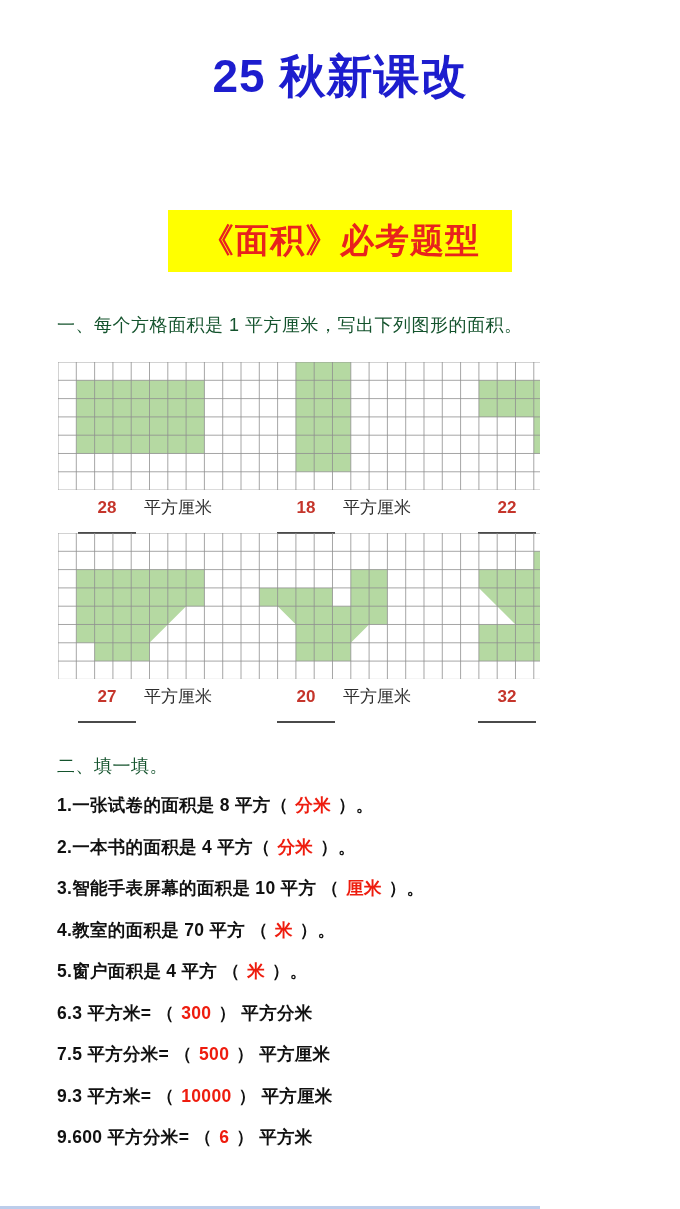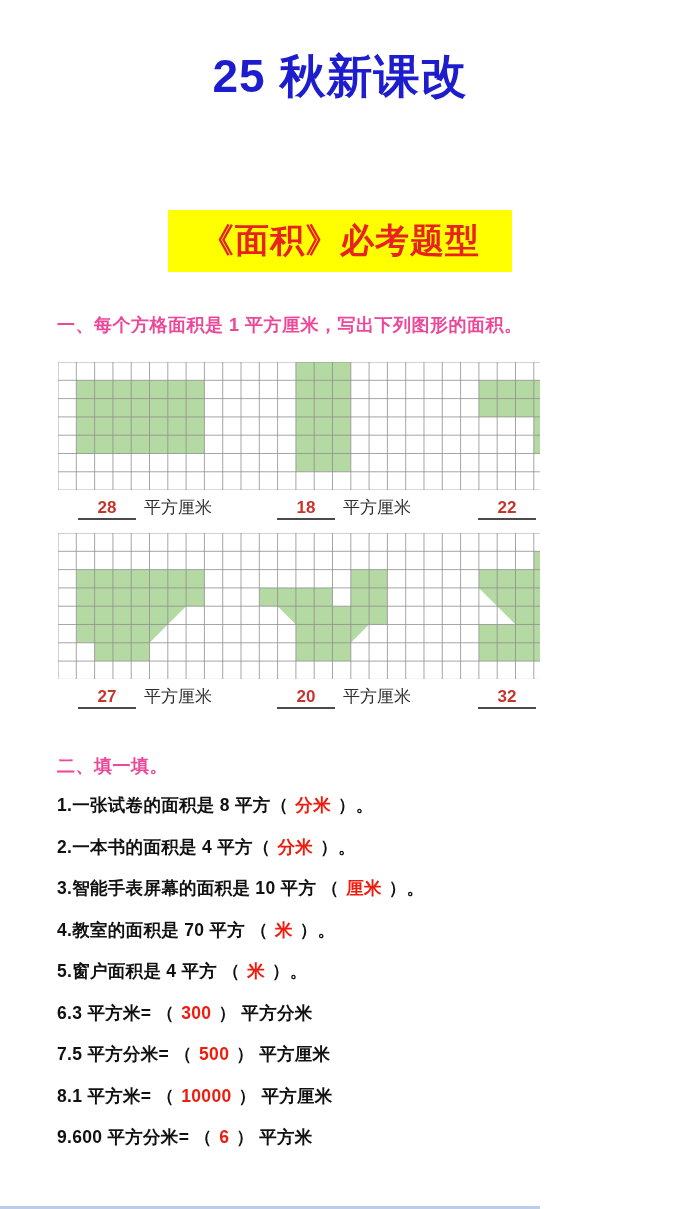--- a/index.html
+++ b/index.html
@@ -15,36 +15,36 @@
   .h2 {
     position:absolute; top:133px; left:0; width:680px; text-align:center;
     font-size:42px; font-weight:700; color:#1d1dce; letter-spacing:1px;
   }
   .badge-wrap { position:absolute; top:210px; left:0; width:680px; text-align:center; }
   .badge {
     display:inline-block; background:#ffff00; color:#e8231d;
     font-size:34px; font-weight:700; padding:8px 32px; letter-spacing:1px;
   }
   .sec-title {
-    position:absolute; left:57px; font-size:18px; font-weight:700; color:#ec4899;
+    position:absolute; left:57px; font-size:18px; font-weight:400; color:#14532d;
     letter-spacing:0.5px;
   }
   .sec1 { top:313px; }
   .sec2 { top:754px; }
   .grid-host { position:absolute; left:58px; line-height:0; }
   .grid1 { top:362px; }
   .grid2 { top:533px; }
   .labels { position:absolute; left:0; width:680px; height:26px; }
   .labels-1 { top:496px; }
   .labels-2 { top:685px; }
   .lab { position:absolute; top:0; white-space:nowrap; }
   .lab-num {
     display:inline-block; min-width:58px; text-align:center;
     font-size:17px; font-weight:700; color:#c5352b;
-    border-bottom:2px solid #4a4a4a; padding-bottom:0;
+    border-bottom:2px solid #4a4a4a; padding-bottom:14px;
   }
   .lab-unit {
     font-family:"Liberation Serif", serif; font-size:17px; color:#2e2e2e;
     margin-left:8px;
   }
   .questions { position:absolute; left:57px; top:793px; width:600px; }
   .q {
     height:41.5px; font-size:17.5px; font-weight:700; color:#111;
     white-space:nowrap; letter-spacing:0.3px;
   }
@@ -171,18 +171,18 @@
   <div class="sec-title sec2">二、填一填。</div>
 
   <div class="questions">
     <div class="q"><span>1.一张试卷的面积是 8 平方（</span><span class="ans">分米</span><span>）。</span></div>
     <div class="q"><span>2.一本书的面积是 4 平方（</span><span class="ans">分米</span><span>）。</span></div>
     <div class="q"><span>3.智能手表屏幕的面积是 10 平方 （</span><span class="ans">厘米</span><span>）。</span></div>
     <div class="q"><span>4.教室的面积是 70 平方 （</span><span class="ans">米</span><span>）。</span></div>
     <div class="q"><span>5.窗户面积是 4 平方 （</span><span class="ans">米</span><span>）。</span></div>
     <div class="q"><span>6.3 平方米= （</span><span class="ans">300</span><span>） 平方分米</span></div>
     <div class="q"><span>7.5 平方分米= （</span><span class="ans">500</span><span>） 平方厘米</span></div>
-    <div class="q"><span>8.1 平方米= （</span><span class="ans">10000</span><span>） 平方厘米</span></div>
+    <div class="q"><span>9.3 平方米= （</span><span class="ans">10000</span><span>） 平方厘米</span></div>
     <div class="q"><span>9.600 平方分米= （</span><span class="ans">6</span><span>） 平方米</span></div>
   </div>
 
   <div class="bottom-line"></div>
 </div>
 
 </body></html>

